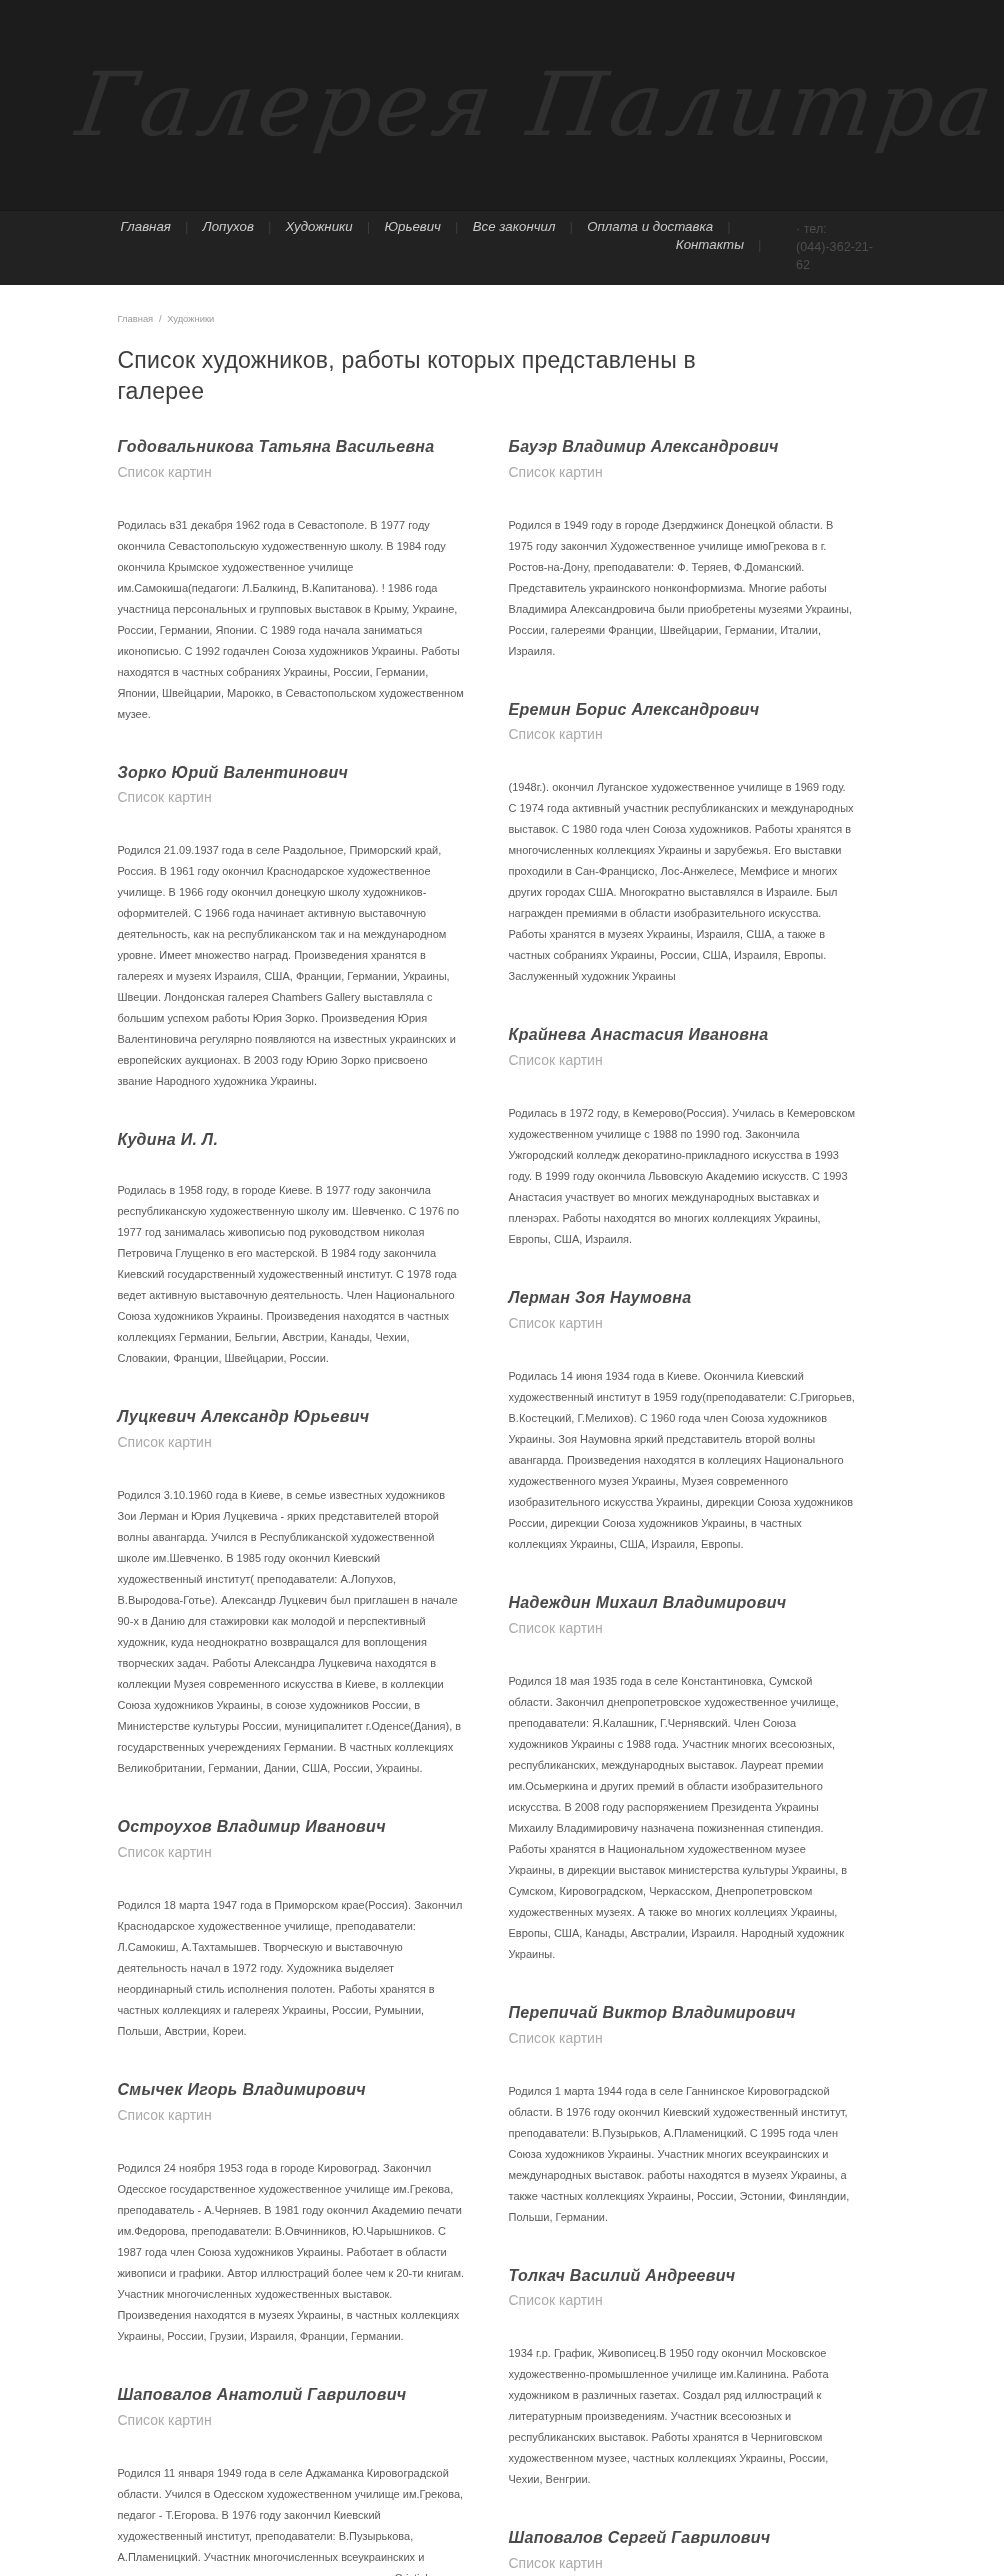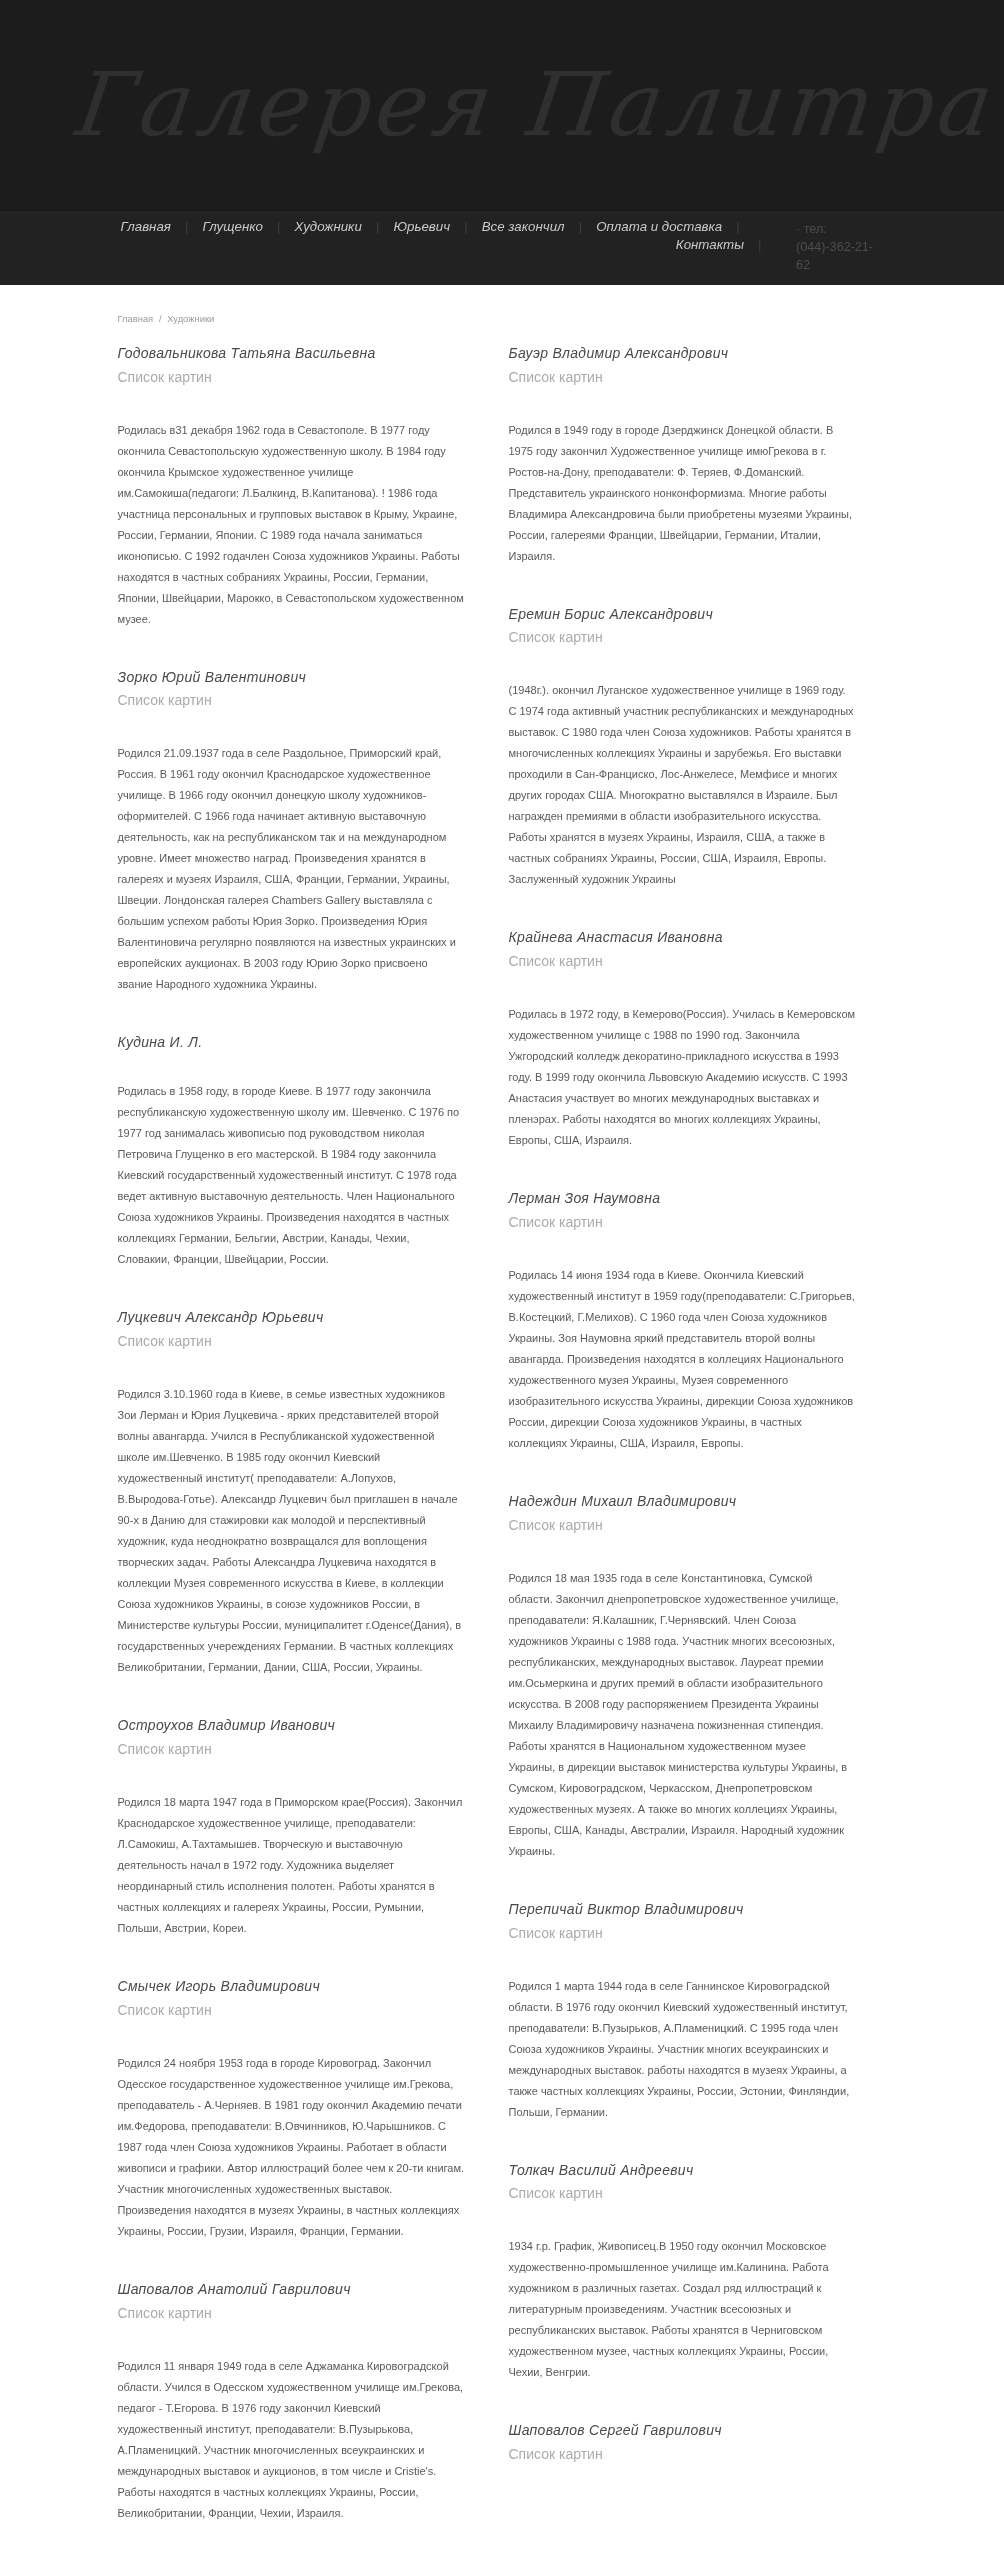--- a/index.html
+++ b/index.html
@@ -30,21 +30,21 @@
   .breadcrumb .crumb-sep { margin:0 3.1px; color:#9b9b9b; }
   h1.page-title {
     font-size:23px; font-weight:normal; color:#3d3d3d;
     line-height:1.35; max-width:612px; margin-bottom:31px; letter-spacing:0.2px;
   }
   .cols { display:flex; gap:44px; }
   .col { width:347px; }
 
   .artist { margin-bottom:39px; }
   .artist h3 {
-    font-style:italic; font-weight:normal; font-size:14px;
+    font-style:italic; font-weight:bold; font-size:16px;
     color:#4a4a4a; letter-spacing:0.3px; margin-bottom:7.8px;
   }
   .list-link {
     display:inline-block; font-size:14px; color:#ababab;
     text-decoration:none; cursor:pointer; margin-bottom:0;
   }
   .artist .bio {
     margin-top:35px; font-size:11px; line-height:21px; color:#5a5a5a;
   }
   .artist.no-link .bio { margin-top:31px; }
@@ -55,21 +55,21 @@
 <header class="site-header">
   <div class="logo-area">
     <div class="logo-text">Галерея Палитра</div>
   </div>
   <div class="nav-band">
     <div class="nav-inner">
       <div class="nav-menu">
         <div class="nav-row1" id="nav-row1">
             <a href="#" class="nav-item">Главная</a>
             <span class="nav-sep">|</span>
-            <a href="#" class="nav-item">Глущенко</a>
+            <a href="#" class="nav-item">Лопухов</a>
             <span class="nav-sep">|</span>
             <a href="#" class="nav-item">Художники</a>
             <span class="nav-sep">|</span>
             <a href="#" class="nav-item">Юрьевич</a>
             <span class="nav-sep">|</span>
             <a href="#" class="nav-item">Все закончил</a>
             <span class="nav-sep">|</span>
             <a href="#" class="nav-item">Оплата и доставка</a>
             <span class="nav-sep">|</span>
           </div>
@@ -86,20 +86,21 @@
   </div>
 </header>
 
 <div class="page">
   <div class="breadcrumb">
     <a href="#">Главная</a>
     <span class="crumb-sep">/</span>
     <span>Художники</span>
   </div>
 
+  <h1 class="page-title">Список художников, работы которых представлены в галерее</h1>
 
   <div class="cols">
     <div class="col" id="col-left">
         <div class="artist"><h3>Годовальникова Татьяна Васильевна</h3><a href="#" class="list-link">Список картин</a><p class="bio">Родилась в31 декабря 1962 года в Севастополе. В 1977 году окончила Севастопольскую художественную школу. В 1984 году окончила Крымское художественное училище им.Самокиша(педагоги: Л.Балкинд, В.Капитанова). ! 1986 года участница персональных и групповых выставок в Крыму, Украине, России, Германии, Японии. С 1989 года начала заниматься иконописью. С 1992 годачлен Союза художников Украины. Работы находятся в частных собраниях Украины, России, Германии, Японии, Швейцарии, Марокко, в Севастопольском художественном музее.</p></div>
         <div class="artist"><h3>Зорко Юрий Валентинович</h3><a href="#" class="list-link">Список картин</a><p class="bio">Родился 21.09.1937 года в селе Раздольное, Приморский край, Россия. В 1961 году окончил Краснодарское художественное училище. В 1966 году окончил донецкую школу художников-оформителей. С 1966 года начинает активную выставочную деятельность, как на республиканском так и на международном уровне. Имеет множество наград. Произведения хранятся в галереях и музеях Израиля, США, Франции, Германии, Украины, Швеции. Лондонская галерея Chambers Gallery выставляла с большим успехом работы Юрия Зорко. Произведения Юрия Валентиновича регулярно появляются на известных украинских и европейских аукционах. В 2003 году Юрию Зорко присвоено звание Народного художника Украины.</p></div>
         <div class="artist no-link">
           <h3>Кудина И. Л.</h3>
           <p class="bio">Родилась в 1958 году, в городе Киеве. В 1977 году закончила республиканскую художественную школу им. Шевченко. С 1976 по 1977 год занималась живописью под руководством николая Петровича Глущенко в его мастерской. В 1984 году закончила Киевский государственный художественный институт. С 1978 года ведет активную выставочную деятельность. Член Национального Союза художников Украины. Произведения находятся в частных коллекциях Германии, Бельгии, Австрии, Канады, Чехии, Словакии, Франции, Швейцарии, России.</p>
         </div>
         <div class="artist"><h3>Луцкевич Александр Юрьевич</h3><a href="#" class="list-link">Список картин</a><p class="bio">Родился 3.10.1960 года в Киеве, в семье известных художников Зои Лерман и Юрия Луцкевича - ярких представителей второй волны авангарда. Учился в Республиканской художественной школе им.Шевченко. В 1985 году окончил Киевский художественный институт( преподаватели: А.Лопухов, В.Выродова-Готье). Александр Луцкевич был приглашен в начале 90-х в Данию для стажировки как молодой и перспективный художник, куда неоднократно возвращался для воплощения творческих задач. Работы Александра Луцкевича находятся в коллекции Музея современного искусства в Киеве, в коллекции Союза художников Украины, в союзе художников России, в Министерстве культуры России, муниципалитет г.Оденсе(Дания), в государственных учереждениях Германии. В частных коллекциях Великобритании, Германии, Дании, США, России, Украины.</p></div>

